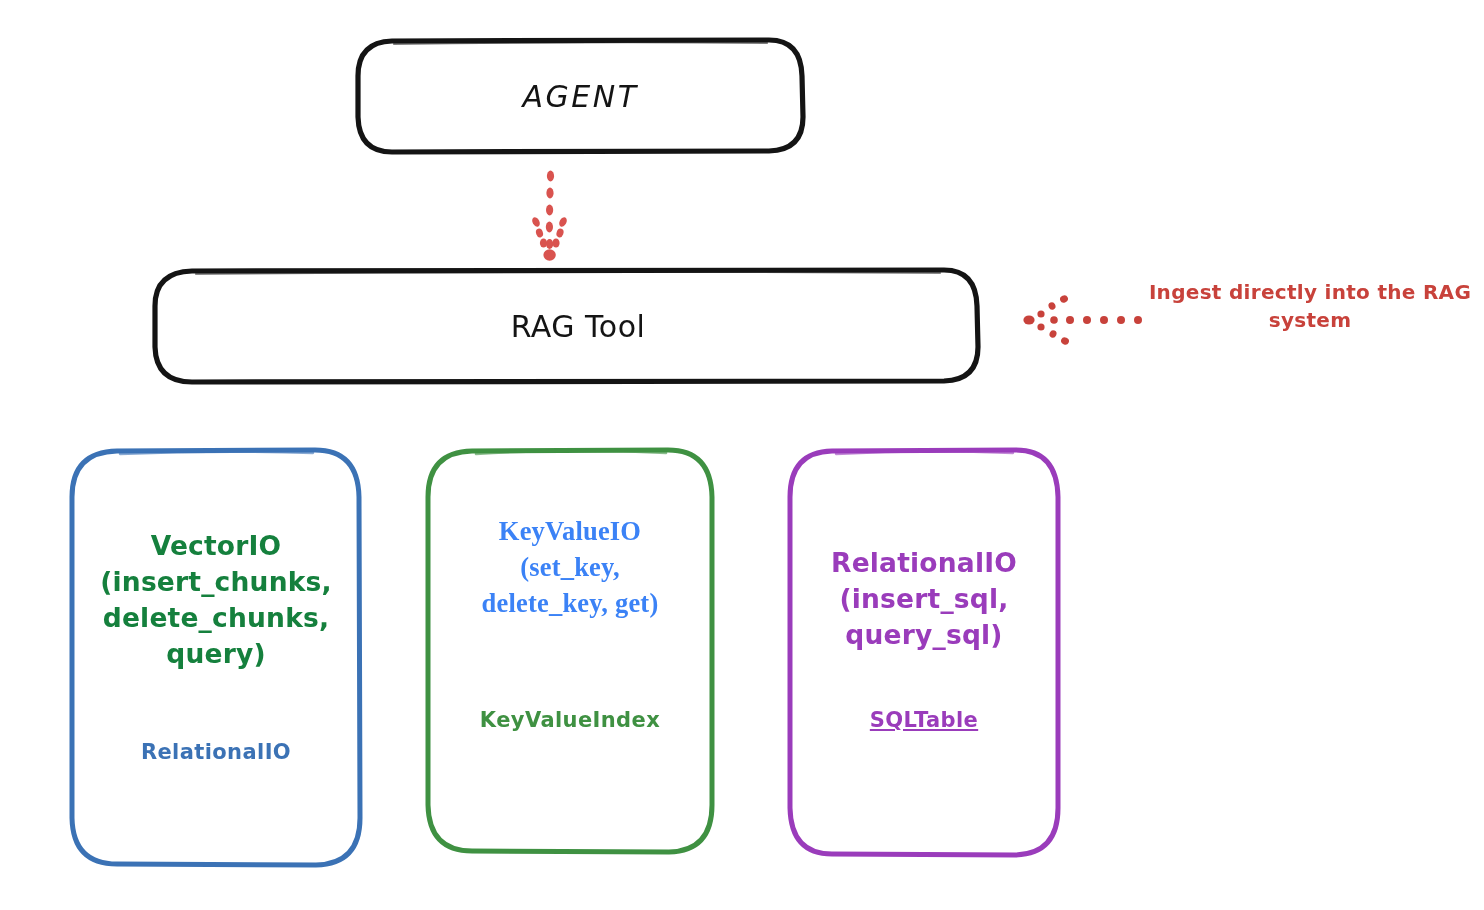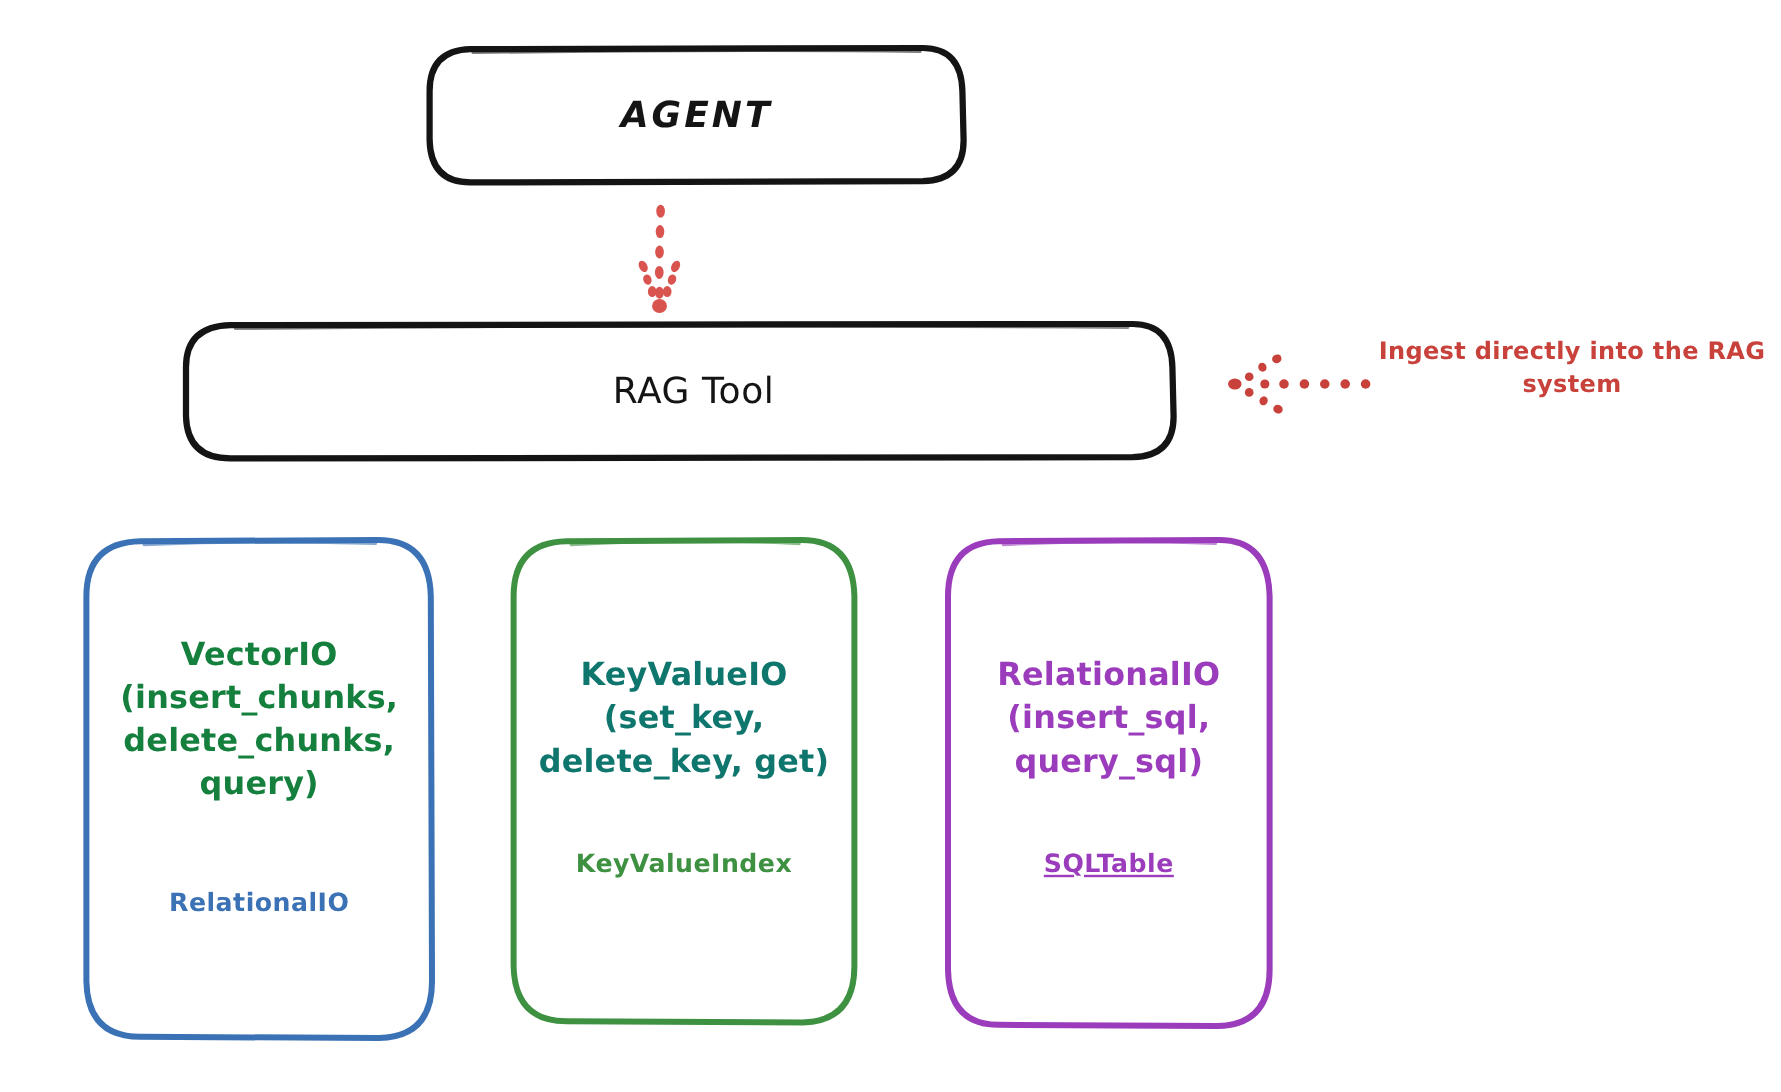--- a/index.html
+++ b/index.html
@@ -33,21 +33,21 @@
   }
 
   
   #agent-box {
     left: 358px;  top: 40px;
     width: 445px; height: 112px;
   }
   #agent-label {
     font-family: "DejaVu Sans", sans-serif;
     font-style: italic;
-    font-weight: 700;
+    font-weight: 400;
     font-size: 30px;
     letter-spacing: 2.5px;
     color: #141414;
   }
 
   
   #rag-box {
     left: 155px; top: 270px;
     width: 823px; height: 112px;
   }
@@ -88,21 +88,21 @@
     text-align: center;
     font-size: 21px;
     font-weight: 600;
     letter-spacing: 0.4px;
     pointer-events: none;
   }
 
   #vector-api-label  { left: 72px;  top: 528px; width: 288px; color: #15803d; }
   #vector-index-label{ left: 72px;  top: 740px; width: 288px; color: #3b72b5; }
 
-  #kv-api-label      { left: 428px; top: 545px; width: 284px; color: #0f766e; }
+  #kv-api-label      { left: 428px; top: 513px; width: 284px; color: #3b82f6; font-family: Liberation Serif, serif; }
   #kv-index-label    { left: 428px; top: 708px; width: 284px; color: #3f9142; }
 
   #rel-api-label     { left: 790px; top: 545px; width: 268px; color: #9a3cbb; }
   #rel-table-label   { left: 790px; top: 708px; width: 268px; color: #9a3cbb; text-decoration: underline; }
 
   .hit {
     position: absolute;
     background: transparent;
   }
 </style>

